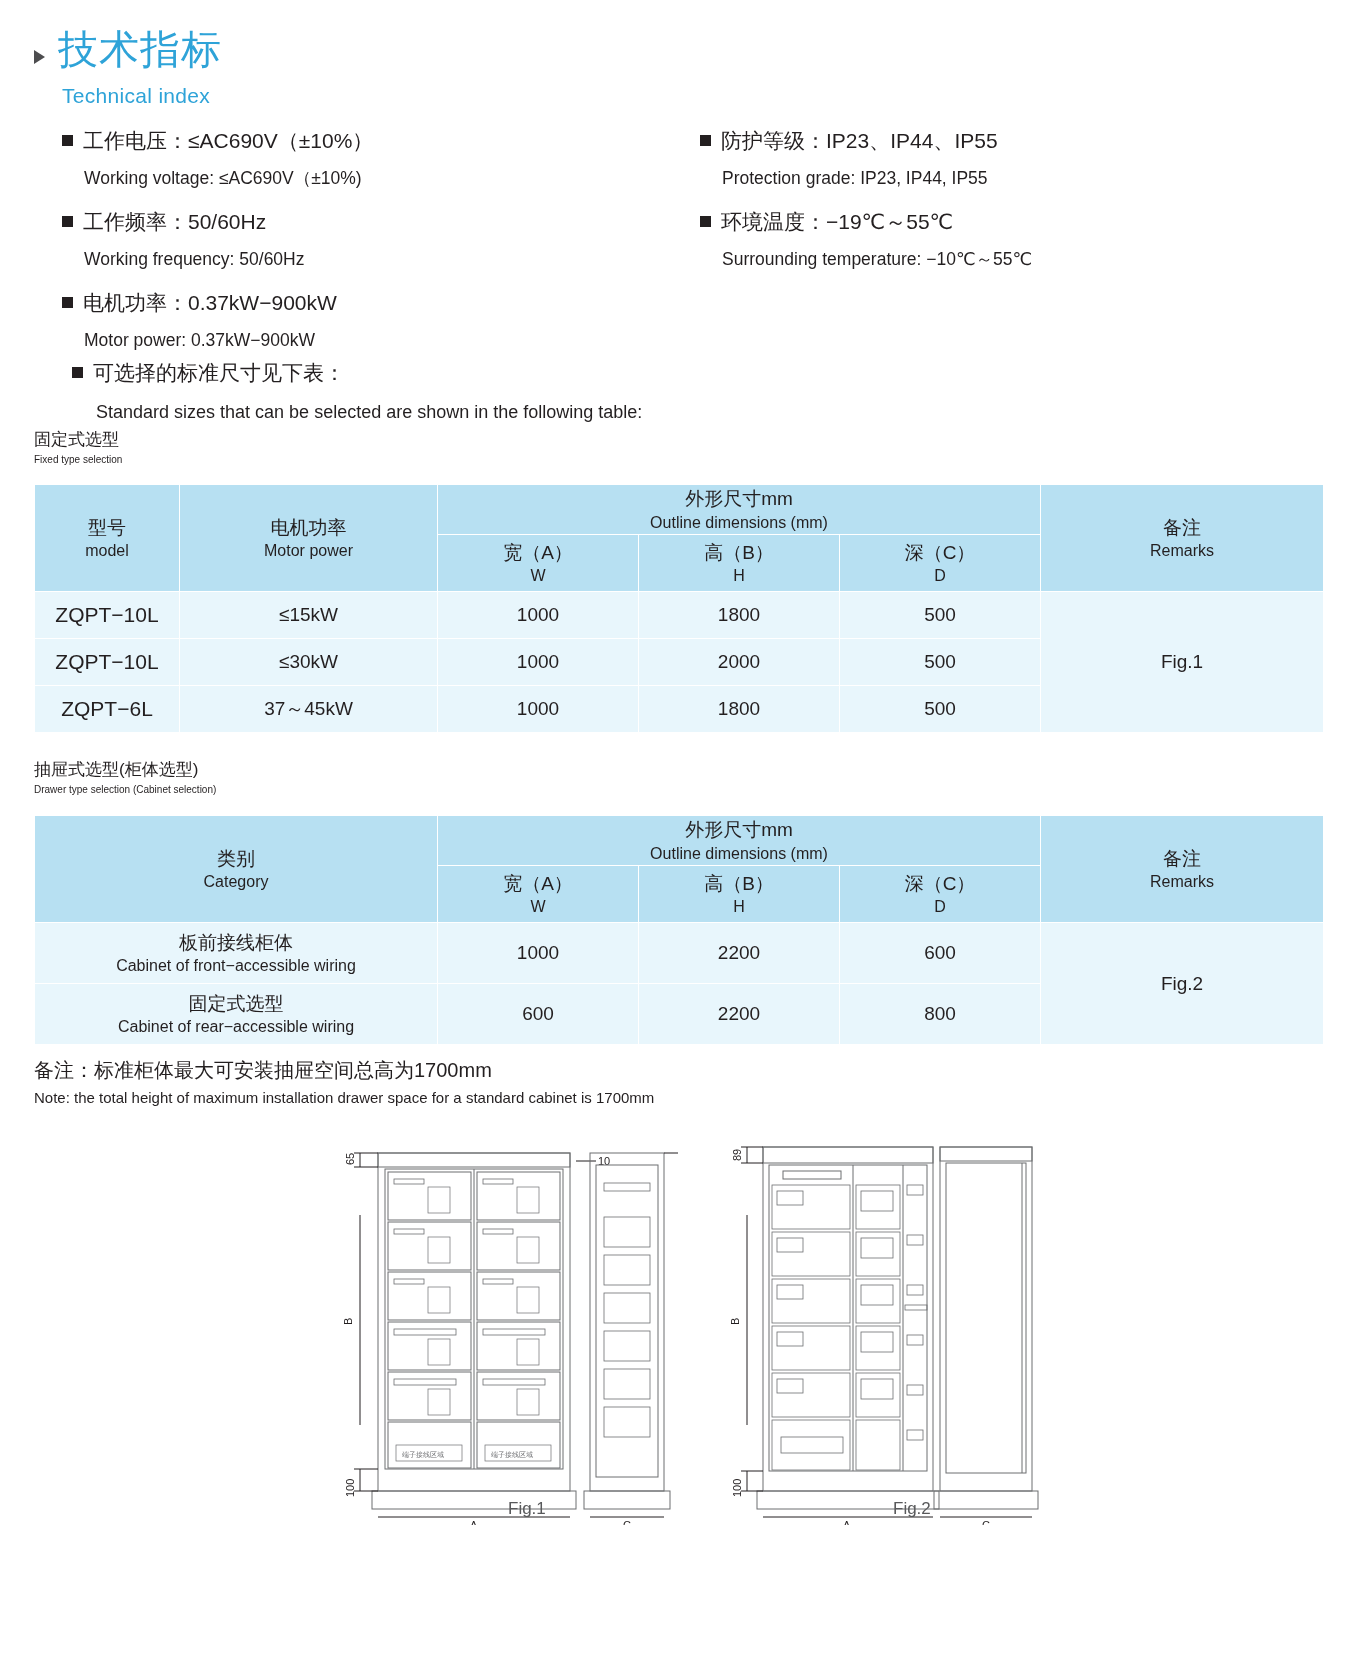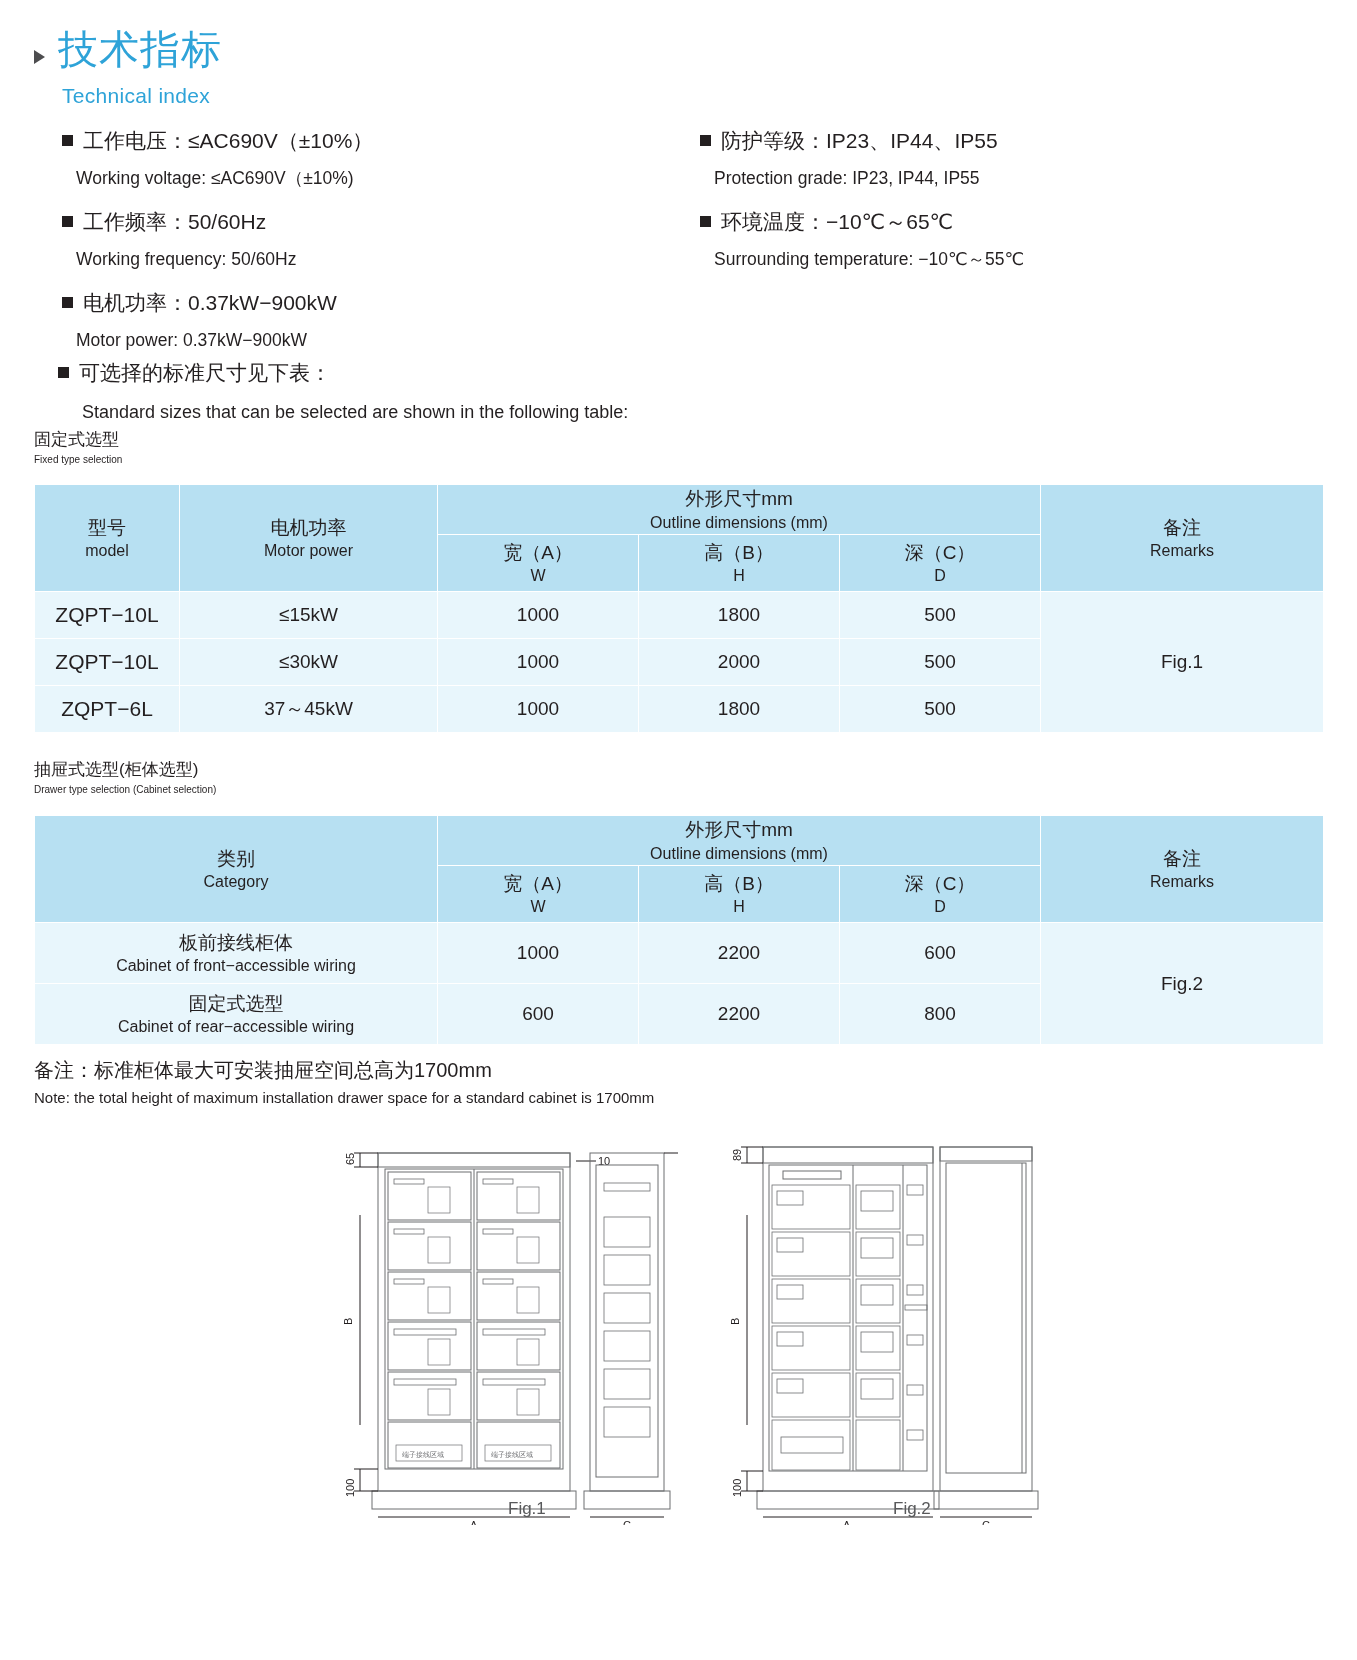--- a/index.html
+++ b/index.html
@@ -35,23 +35,23 @@
   .specs{position:absolute; left:0; top:125px; width:1357px;}
   .spec-col{position:absolute;}
   .col-left{left:62px; top:0; width:640px;}
   .col-right{left:700px; top:0; width:640px;}
   .spec-item{margin-bottom:16px;}
   .spec-cn{font-size:21px; color:#231f20; line-height:1.5; display:flex; align-items:flex-start;}
   .bullet{
     display:inline-block;width:11px;height:11px;background:#231f20;
     margin-right:10px; margin-top:10px; flex:0 0 auto;
   }
-  .spec-en{font-size:17.5px; color:#231f20; margin-left:14px; margin-top:9px; line-height:1.4;}
-
-  .std-note{position:absolute; left:58px; top:232px; width:900px;}
+  .spec-en{font-size:17.5px; color:#231f20; margin-left:22px; margin-top:9px; line-height:1.4;}
+
+  .std-note{position:absolute; left:72px; top:232px; width:900px;}
   .std-note .spec-cn{font-size:21px;}
   .std-note .spec-en{font-size:18px; margin-left:24px; margin-top:11px;}
 
   
   .tbl-caption{position:absolute; font-size:16.5px; color:#231f20; line-height:1.45;}
   .tbl-caption .cn{font-size:17px;}
   .tbl-caption .en{font-size:10px;}
 
   
   table{border-collapse:collapse; table-layout:fixed;}
@@ -121,21 +121,21 @@
       <div class="spec-item">
         <div class="spec-cn">
             <span class="bullet"></span>
             <span>防护等级：IP23、IP44、IP55</span>
           </div>
         <div class="spec-en">Protection grade: IP23, IP44, IP55</div>
       </div>
       <div class="spec-item">
         <div class="spec-cn">
             <span class="bullet"></span>
-            <span>环境温度：−10℃～65℃</span>
+            <span>环境温度：−19℃～55℃</span>
           </div>
         <div class="spec-en">Surrounding temperature: −10℃～55℃</div>
       </div>
     </div>
 
     <div class="std-note">
       <div class="spec-cn">
           <span class="bullet"></span>
           <span>可选择的标准尺寸见下表：</span>
         </div>

